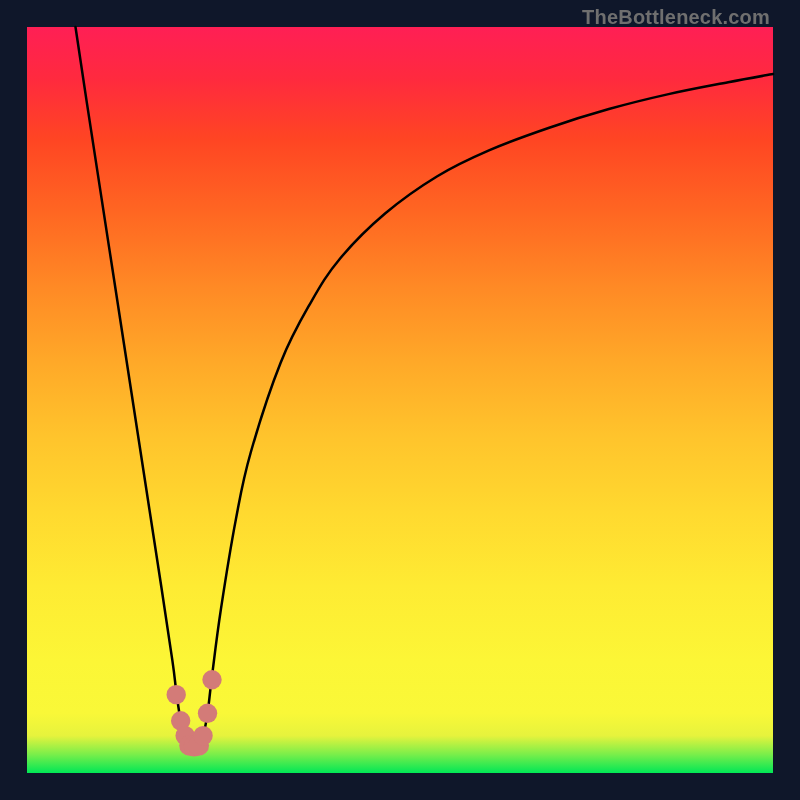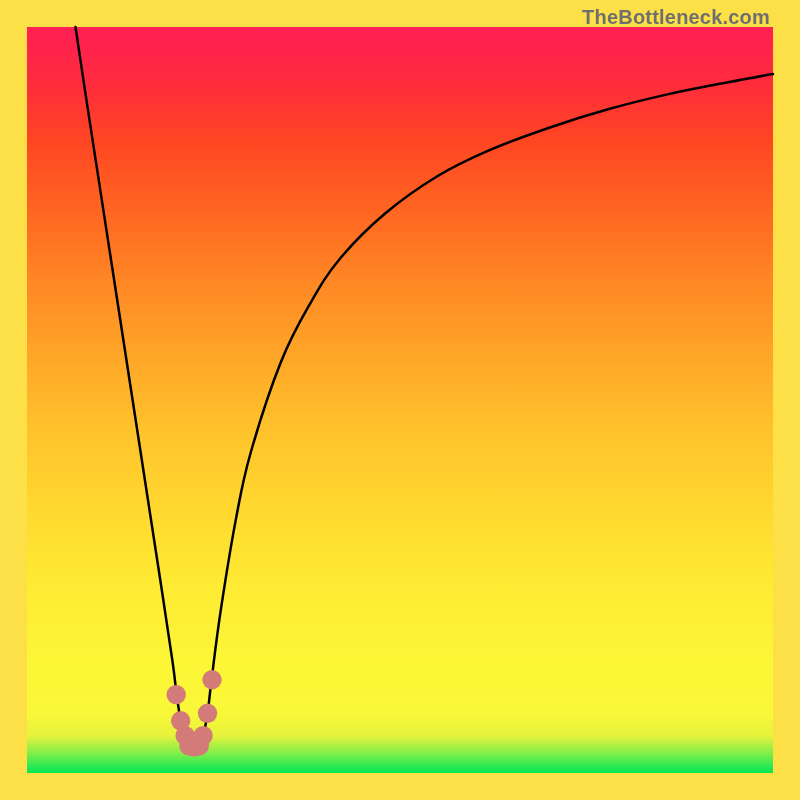--- a/index.html
+++ b/index.html
@@ -1,21 +1,21 @@
 <!DOCTYPE html>
 <html><head>
 <meta charset="utf-8">
 <style>
   * { margin: 0; padding: 0; box-sizing: border-box; }
   html, body { width: 800px; height: 800px; overflow: hidden; background: #000; }
   .frame {
     position: relative;
     width: 800px;
     height: 800px;
-    background: #fde047;
+    background: #0f172a;
   }
   .plot-area {
     position: absolute;
     left: 27px;
     top: 27px;
     width: 746px;
     height: 746px;
     background: linear-gradient(to top,
       #00e756 0%,
       #7aee4a 2.5%,

